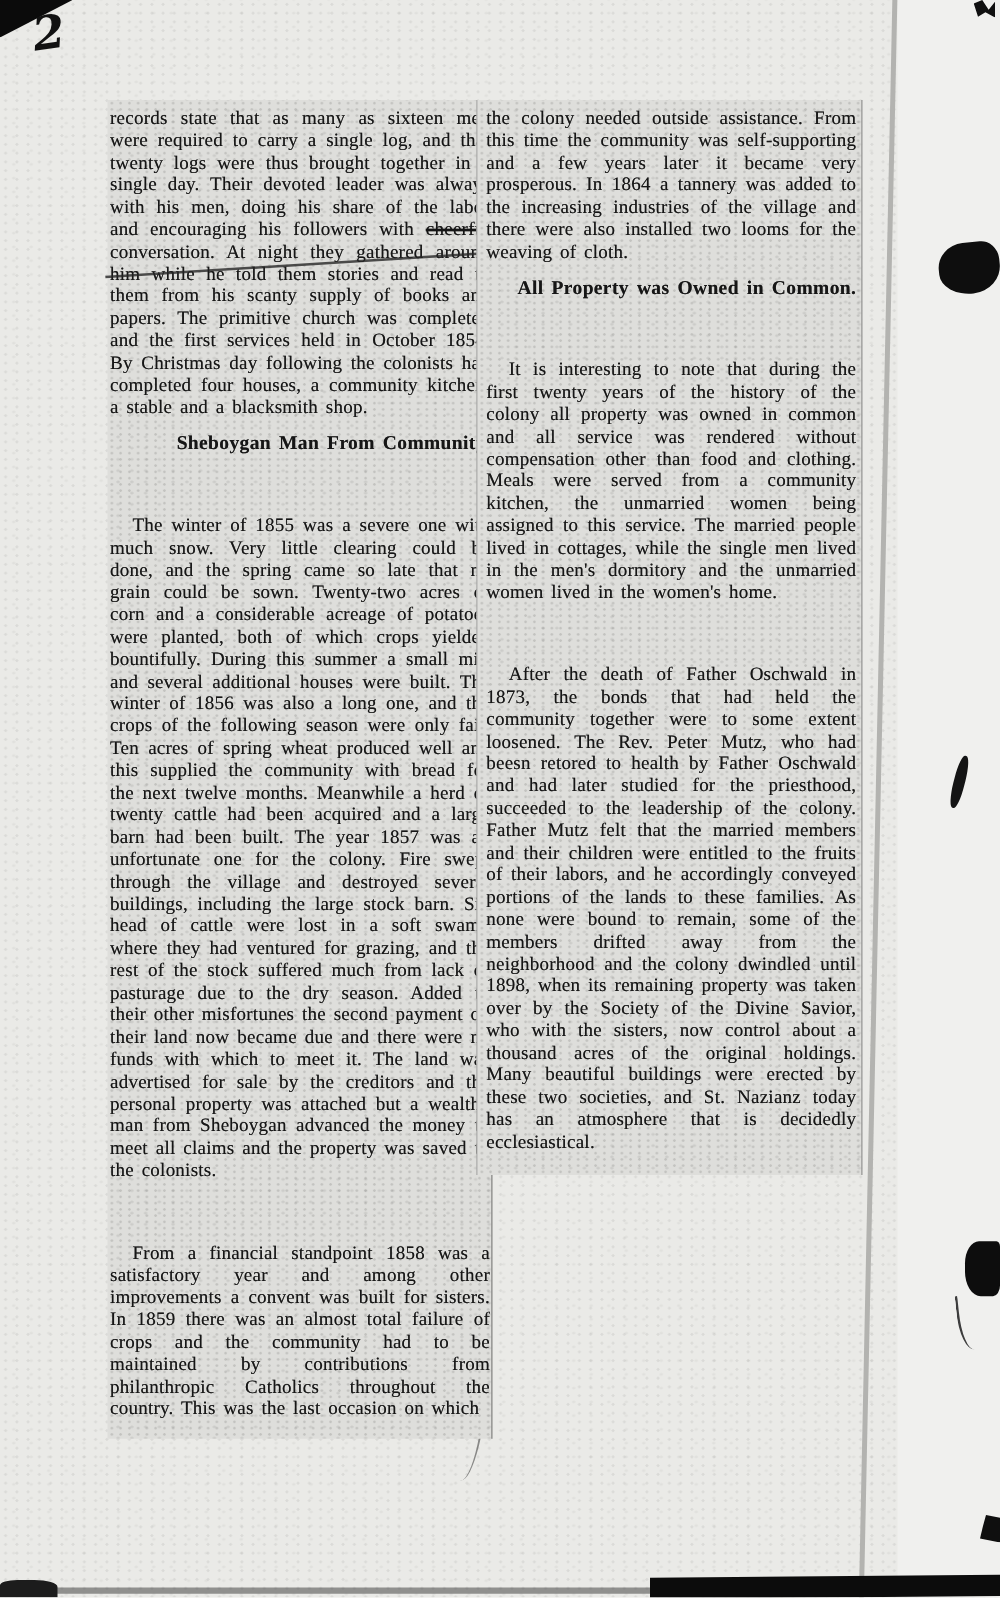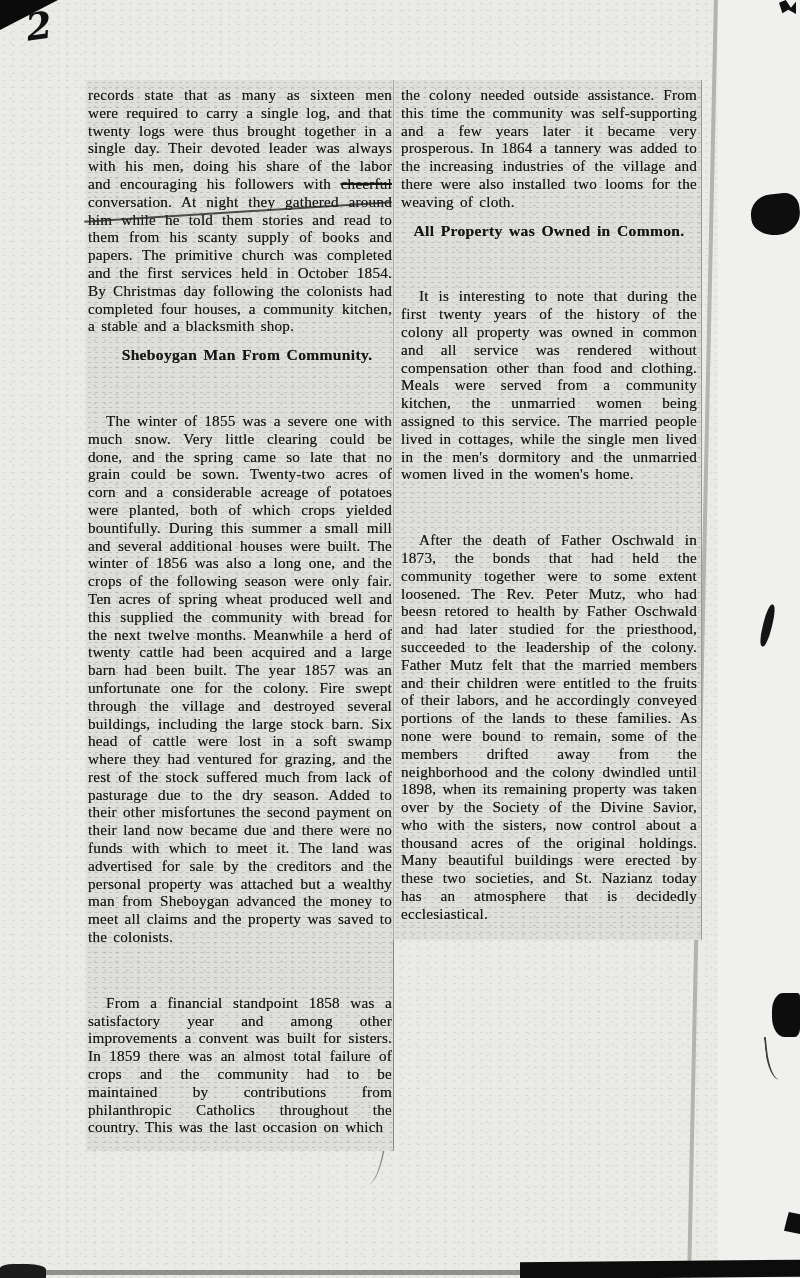--- a/index.html
+++ b/index.html
@@ -39,31 +39,31 @@
     word-spacing:2.2px;
     letter-spacing:0.2px;
     text-shadow:0 0 0.4px rgba(0,0,0,0.55);
   }
   .col1{
     left:86px;top:80px;width:304px;
     padding:6px 1px 12px 2px;
     border-right:1px solid rgba(45,45,45,0.5);
   }
   .col2{
-    left:393px;top:80px;width:296px;
+    left:381px;top:80px;width:296px;
     padding:6px 4px 14px 7px;
     border-left:1px solid rgba(45,45,45,0.28);
     border-right:1px solid rgba(45,45,45,0.4);
   }
   .clip p{margin:0 0 3px 0;}
   .clip p.indent{text-indent:18px;margin-top:48px;}
   .clip h3{
     font-size:15.6px;font-weight:bold;
     margin:11px 0 9px 14px;
-    text-align:center;letter-spacing:0.3px;
+    text-align:right;letter-spacing:0.3px;
   }
   .col2 h3{margin-left:0;}
   .struck{text-decoration:line-through;text-decoration-thickness:2px;}
   .pen-strike{
     position:absolute;left:-2px;top:131px;width:308px;height:2px;
     background:#262626;opacity:0.8;
     transform:rotate(-3.6deg);
   }
   .pagenum{
     position:absolute;left:26px;top:4px;

